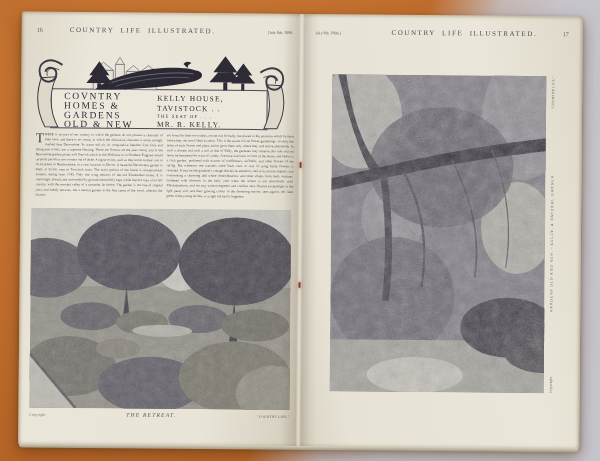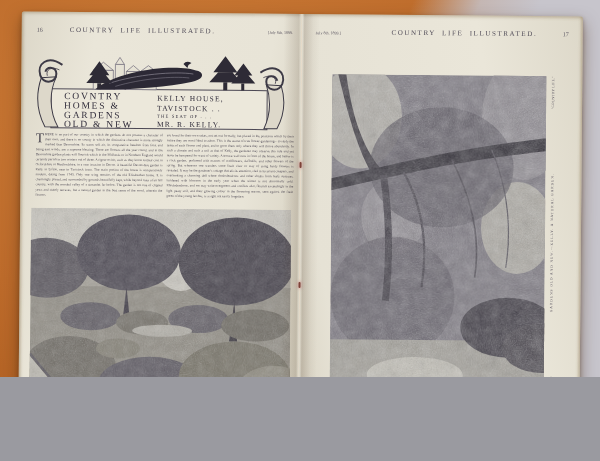--- a/index.html
+++ b/index.html
@@ -1,16 +1,16 @@
 <!DOCTYPE html>
 <html><head>
 <meta charset="utf-8">
 <style>
   html,body{margin:0;padding:0;background:#9a9aa0;}
-  .scene{position:relative;width:600px;height:377px;overflow:hidden;
+  .scene{position:relative;width:600px;height:461px;overflow:hidden;
          font-family:"Liberation Serif",serif;
          background:radial-gradient(ellipse at 30% 25%, #ca7a36 0%, #bd6b2b 55%, #ad5d20 100%);}
   .grey-wedge{position:absolute;inset:0;pointer-events:none;
          background:linear-gradient(112deg, rgba(198,196,203,0) 55%, rgba(198,196,203,.85) 64%, #c7c5cc 72%);}
   .book{position:absolute;left:20px;top:14px;width:561px;height:433px;
         transform:rotate(0.5deg);transform-origin:50% 50%;
         box-shadow:0 7px 16px rgba(70,40,15,.5), 0 2px 4px rgba(70,40,15,.4);
         border-radius:2px;}
   .edge-stack{position:absolute;left:1px;right:1px;bottom:-3px;height:4px;
         background:linear-gradient(to bottom,#d6cfbe,#a3987f);border-radius:0 0 3px 3px;}

